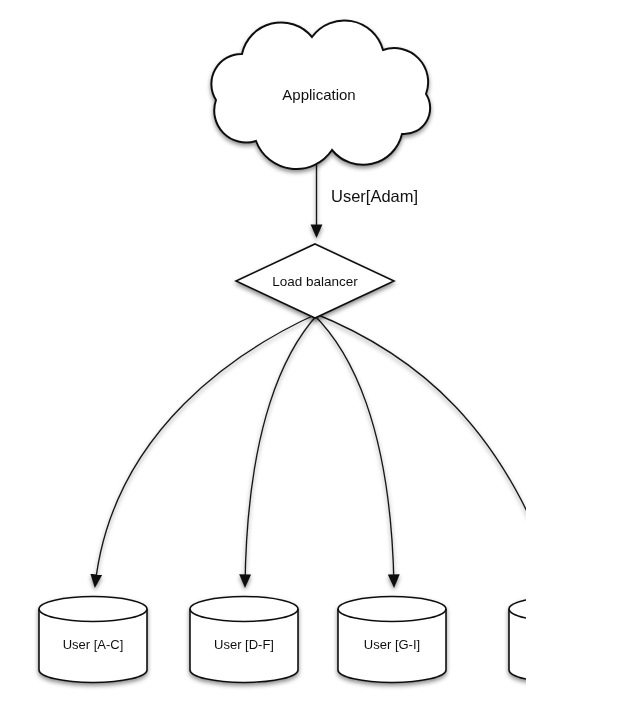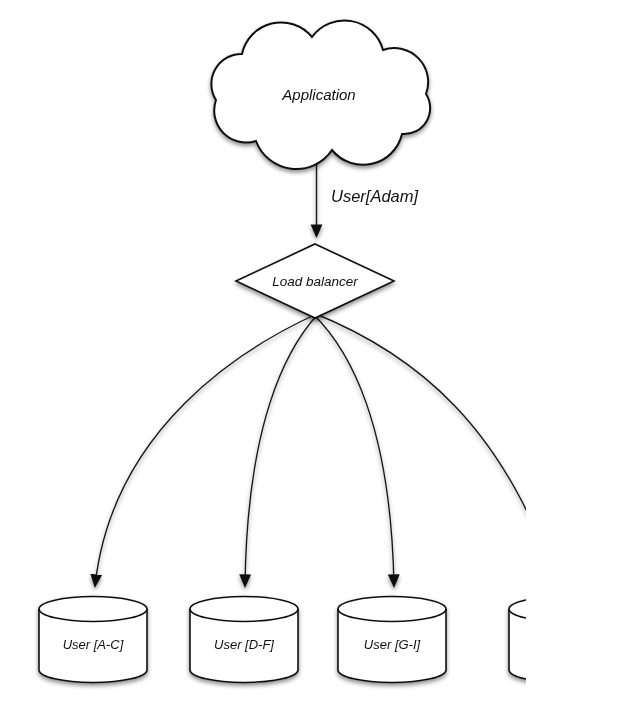--- a/index.html
+++ b/index.html
@@ -7,21 +7,20 @@
     padding: 0;
     background: #ffffff;
   }
   .stage {
     position: relative;
     width: 526px;
     height: 728px;
     background: #ffffff;
     overflow: hidden;
     font-family: "Liberation Sans", sans-serif;
-    font-style: italic;
   }
   svg { display: block; }
   .node-shape {
     fill: #ffffff;
     stroke: #111111;
   }
   .connector {
     fill: none;
     stroke: #161616;
     stroke-width: 1.35;

